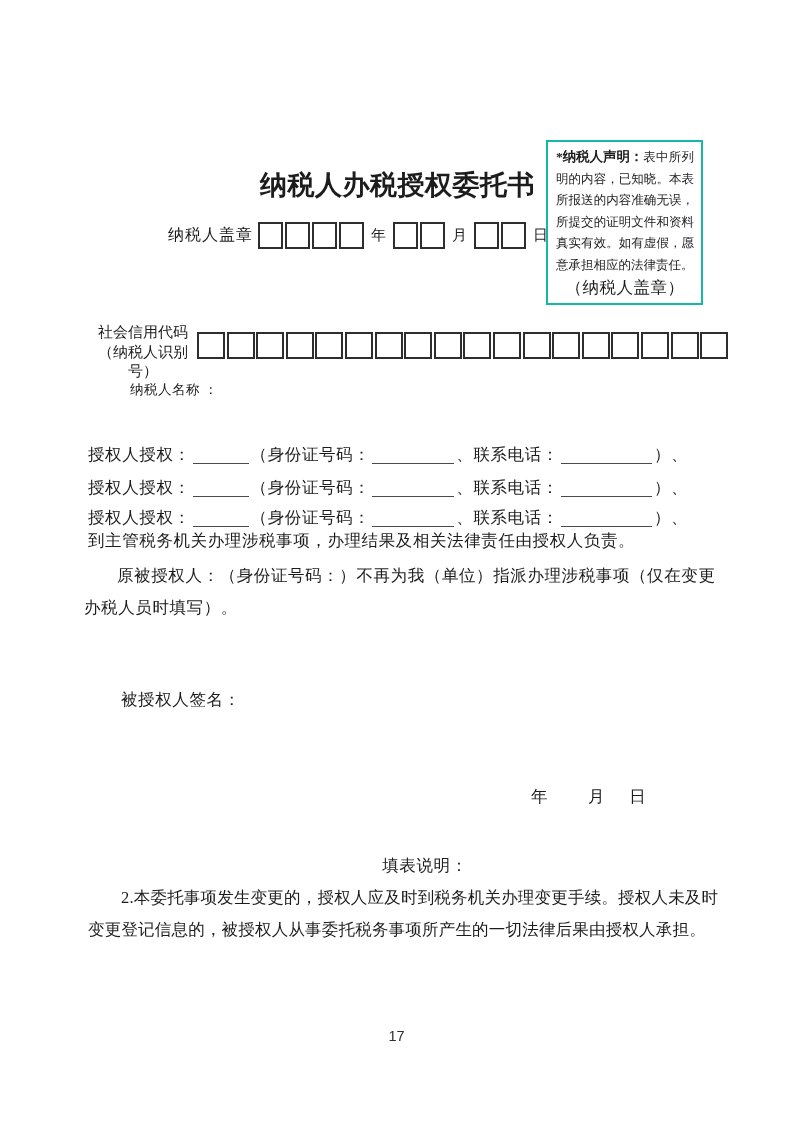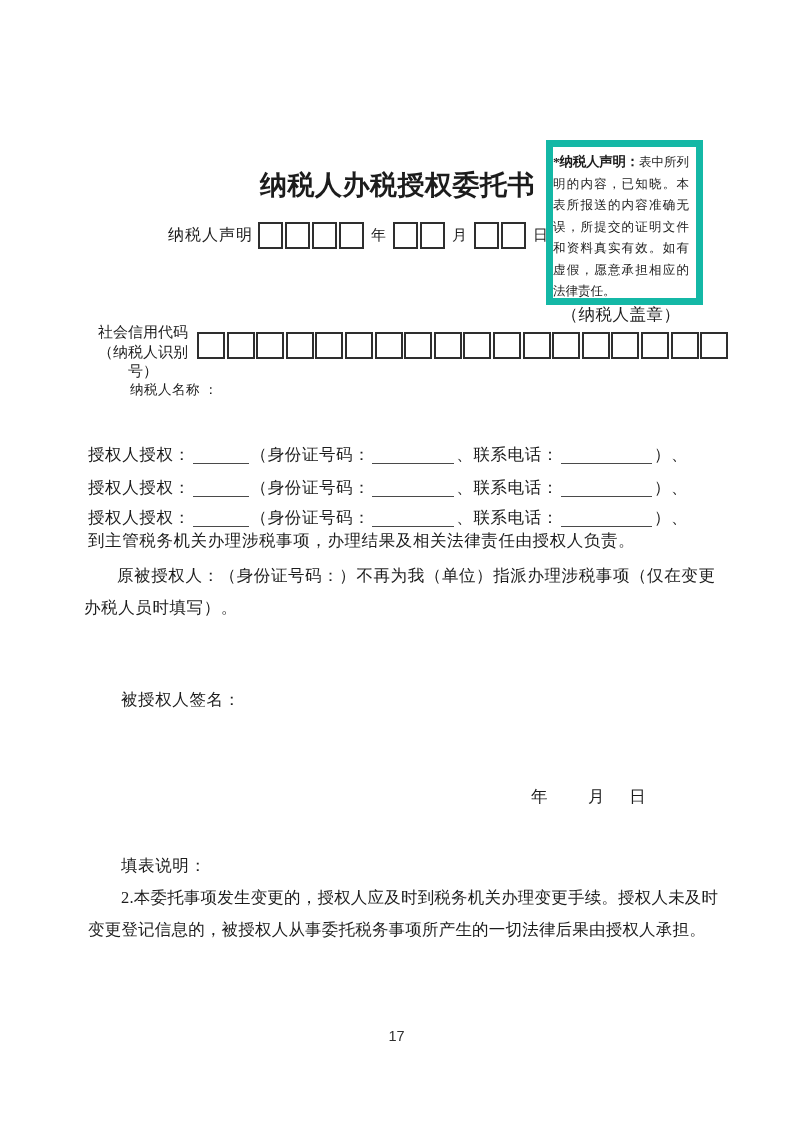--- a/index.html
+++ b/index.html
@@ -21,21 +21,21 @@
   .fill-date { left:168px; top:220px; height:30px; display:flex; align-items:center; white-space:nowrap; }
   .fill-date .lbl { font-size:16px; letter-spacing:1px; margin-right:5px; }
   .boxes { display:flex; gap:2px; }
   .boxes.credit { gap:1.6px; }
   .date-box-row .box, .fill-date .box { width:21px; height:23px; border:2px solid #2e2e2e; background:#fff; }
   .unit { font-size:15px; margin:0 7px; }
 
   
   .decl-box {
     left:546px; top:140px; width:157px; height:165px; box-sizing:border-box;
-    border:7px solid #14b8a6; padding:4px 7px 0 0;
+    border:2px solid #14b8a6; padding:4px 7px 0 8px;
     font-size:12.5px; line-height:21.5px; text-align:justify;
   }
   .decl-box .hd { font-weight:bold; font-size:13.5px; letter-spacing:-0.3px; }
   .decl-seal { text-align:center; font-size:16.5px; letter-spacing:0.5px; margin-top:1px; }
 
   
   .credit-label { left:86px; top:323px; width:114px; text-align:center; font-size:15px; line-height:19.5px; }
   .credit-boxes { left:197px; top:332px; }
   .credit-boxes .box { width:24px; height:23px; border:2px solid #2e2e2e; background:#fff; }
 
@@ -54,21 +54,21 @@
   .former-par { left:84px; top:560px; width:640px; line-height:32px; text-indent:2em; }
 
   .sig-line { left:88px; padding-left:2em; }
 
   .sig-date { left:531px; top:786px; white-space:nowrap; }
   .sig-date .m { margin-left:40px; }
   .sig-date .d { margin-left:24px; }
 
   
   .notes { left:88px; top:850px; width:641px; line-height:32px; }
-  .notes .note-head { text-indent:2em; }
+  .notes .note-head { text-indent:2em;text-align:center; }
   .notes p { margin:0; text-indent:2em; letter-spacing:0.2px; }
 
   .page-num {
     left:0; right:0; top:1028px; text-align:center;
     font-family:"Liberation Sans","DejaVu Sans",sans-serif;
     font-size:14.5px; color:#2f2f2f;
   }
 </style>
 </head>
 <body>
@@ -76,21 +76,21 @@
 <div class="page">
 
   <div class="abs form-title">纳税人办税授权委托书</div>
 
   <div class="abs decl-box">
     <span class="hd">*纳税人声明：</span><span>表中所列明的内容，已知晓。本表所报送的内容准确无误，所提交的证明文件和资料真实有效。如有虚假，愿意承担相应的法律责任。</span>
     <div class="decl-seal">（纳税人盖章）</div>
   </div>
 
   <div class="abs fill-date date-box-row">
-    <span class="lbl">纳税人声明</span>
+    <span class="lbl">纳税人盖章</span>
     <span class="boxes">
         <span class="box"></span>
         <span class="box"></span>
         <span class="box"></span>
         <span class="box"></span>
       </span>
     <span class="unit">年</span>
     <span class="boxes">
         <span class="box"></span>
         <span class="box"></span>

